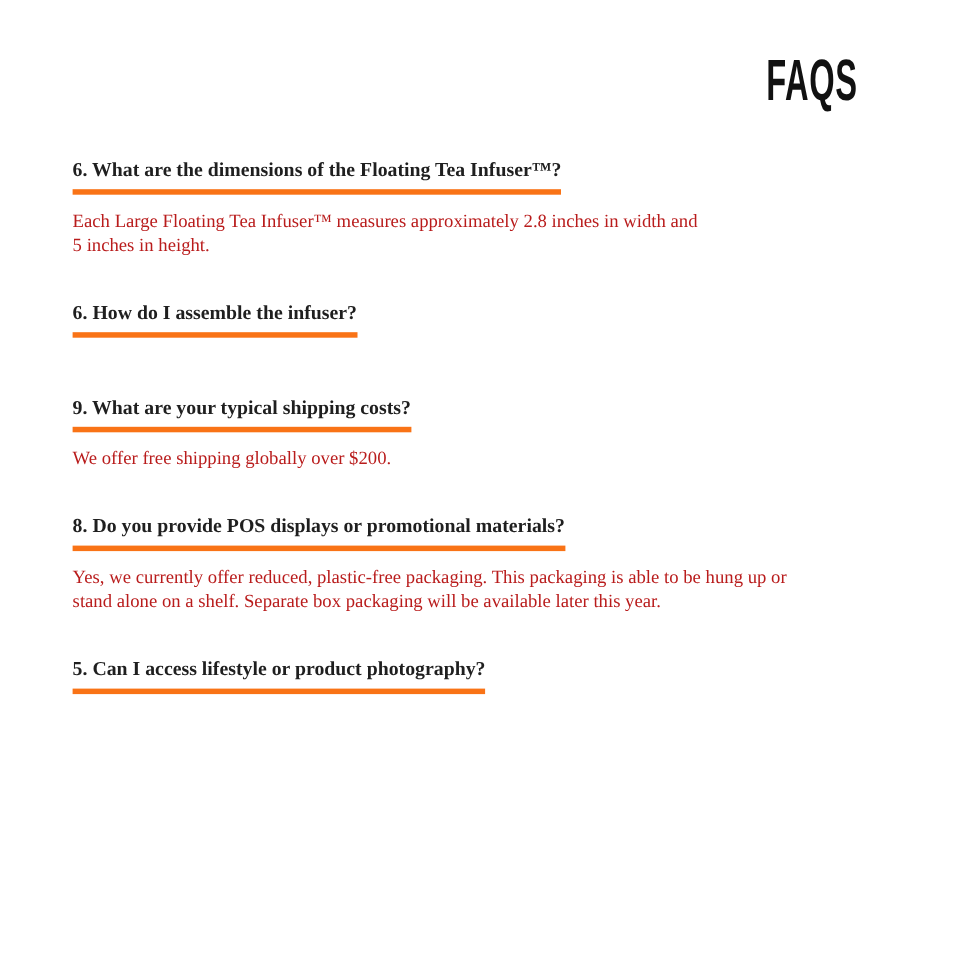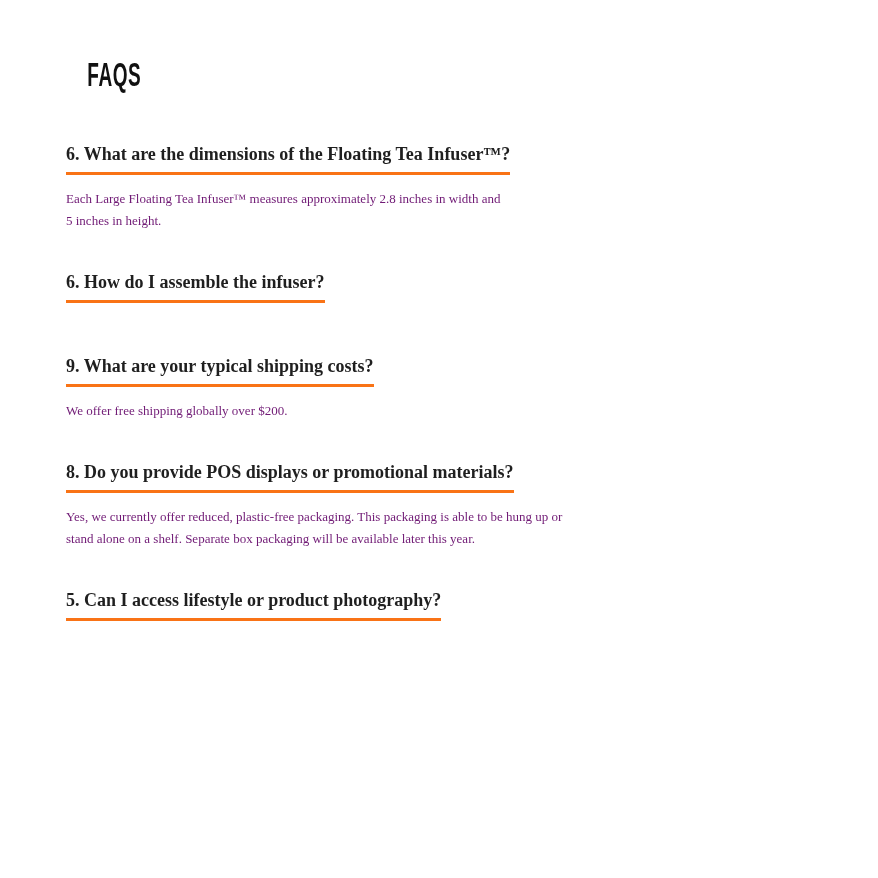--- a/index.html
+++ b/index.html
@@ -9,52 +9,52 @@
     font-family: "Liberation Serif", serif;
     color: #1f1f1f;
   }
   .page {
     width: 878px;
     min-height: 878px;
     padding: 52px 66px 30px 66px;
     background: #ffffff;
   }
   .page-title {
-    text-align: left;
+    text-align: right;
     margin: 0 0 46px 0;
     font-family: "Liberation Sans", sans-serif;
     font-weight: 700;
-    font-size: 34px;
+    font-size: 53px;
     line-height: 44px;
     color: #111111;
     letter-spacing: 1px;
   }
   .page-title span {
     display: inline-block;
     transform: scaleX(0.56);
     transform-origin: center center;
   }
   .faq-section {
     margin-bottom: 38px;
   }
   .faq-question {
     display: inline-block;
     font-family: "Liberation Serif", serif;
     font-weight: 700;
     font-size: 18px;
     line-height: 24px;
     color: #1f1f1f;
     padding-bottom: 6px;
-    border-bottom: 3px solid #f97316;
+    border-bottom: 5px solid #f97316;
     margin-bottom: 13px;
   }
   .faq-answer {
-    font-size: 13px;
+    font-size: 17px;
     line-height: 22px;
-    color: #701a75;
+    color: #b91c1c;
     white-space: pre-line;
     max-width: 746px;
   }
 </style>
 </head>
 <body>
 
 <div class="page">
 
   <h1 class="page-title">

